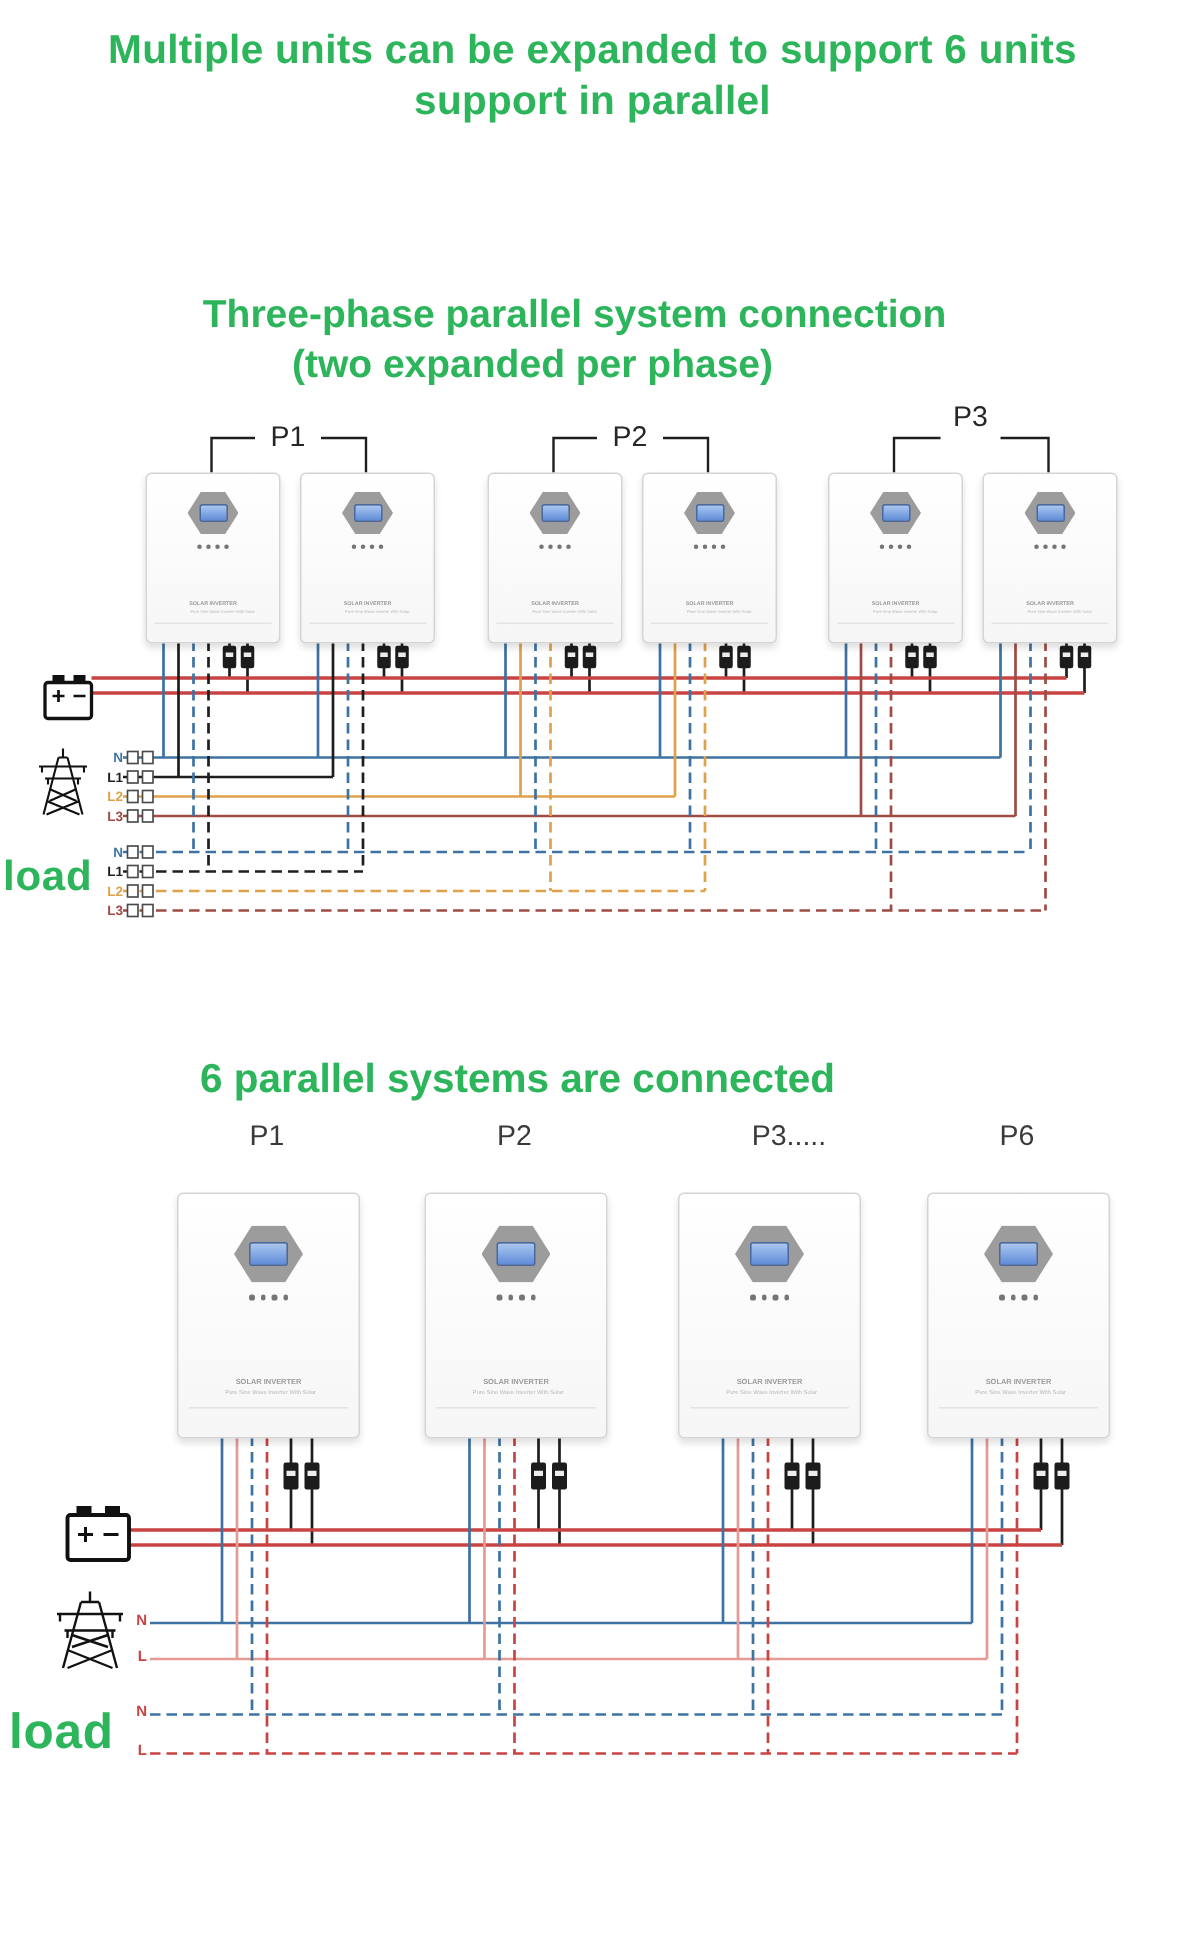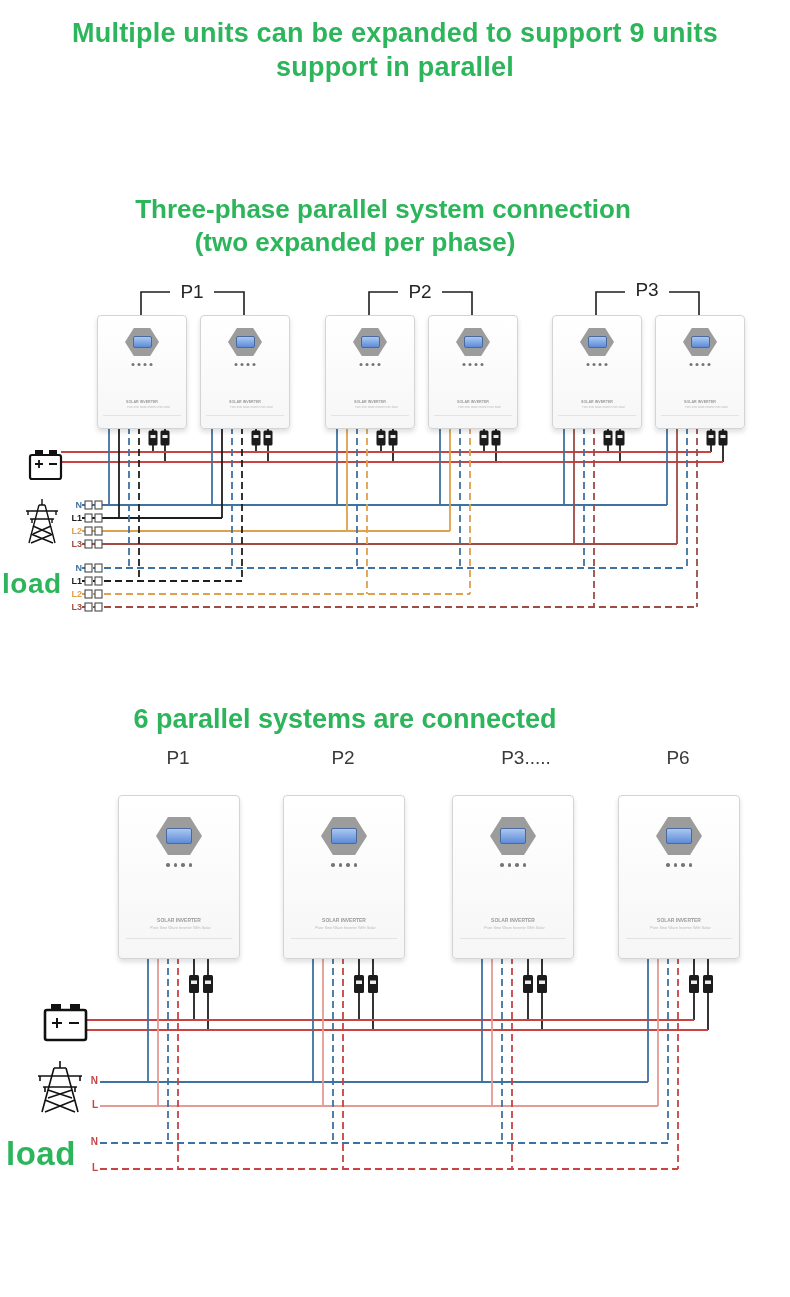--- a/index.html
+++ b/index.html
@@ -196,29 +196,29 @@
   <g stroke="#111111" stroke-width="1.6" fill="none">
     <path d="M42 1112 L54 1068 M78 1112 L66 1068"></path>
     <path d="M54 1068 H66 M60 1068 V1061"></path>
     <path d="M38 1076 H82 M40 1076 V1081 M80 1076 V1081"></path>
     <path d="M43 1087 H77 M45 1087 V1092 M75 1087 V1092"></path>
     <path d="M48 1098 L72 1090 M72 1098 L48 1090"></path>
     <path d="M45 1112 L75 1100 M75 1112 L45 1100"></path>
   </g>
 </svg>
 
-<div class="abs ctr hdr" style="color: rgb(45, 181, 91);">Multiple units can be expanded to support 9 units</div>
+<div class="abs ctr hdr" style="color: rgb(45, 181, 91);">Multiple units can be expanded to support 6 units</div>
 <div class="abs ctr hdr hdr2" style="color: rgb(45, 181, 91);">support in parallel</div>
 
 <div class="abs ctr d1t" style="color: rgb(45, 181, 91); margin-left: 28px;">Three-phase parallel system connection</div>
 <div class="abs ctr d1t d1t2" style="color: rgb(45, 181, 91);">(two expanded per phase)</div>
 
 <div class="plabel" style="left:170px;top:281px">P1</div>
 <div class="plabel" style="left:398px;top:281px">P2</div>
-<div class="plabel" style="left:625px;top:279px">P3</div>
+<div class="plabel" style="left:625px;top:268px">P3</div>
 
 <div class="inv small" style="left:97px;top:315px">
   <div class="hex">
       <div class="lcd"></div>
     </div>
   <div class="dots">
       <i></i>
       <i></i>
       <i></i>
       <i></i>

